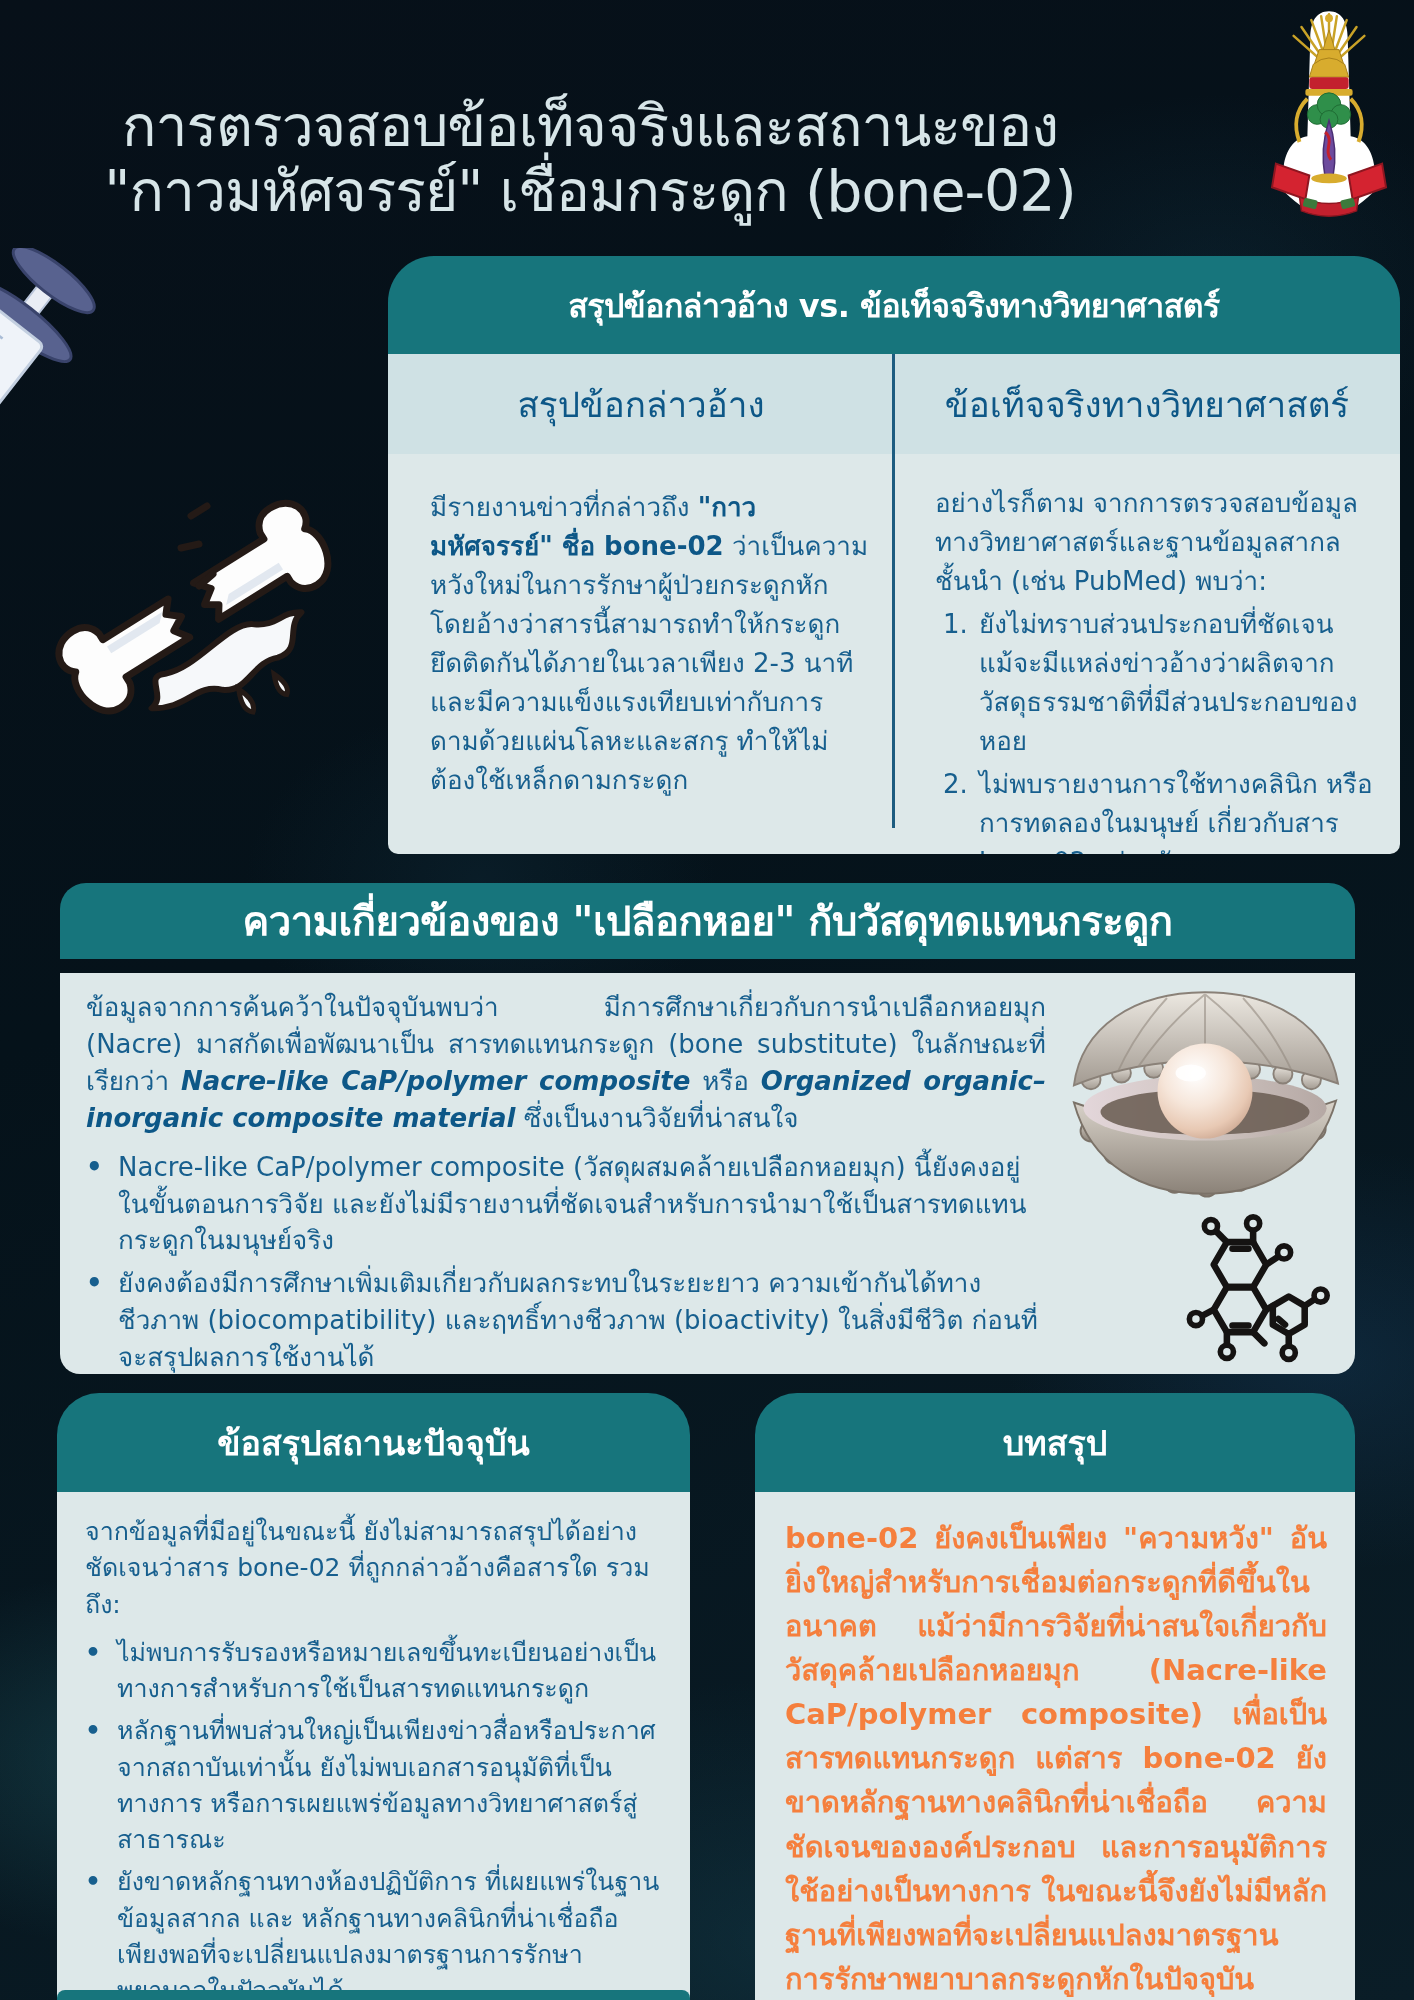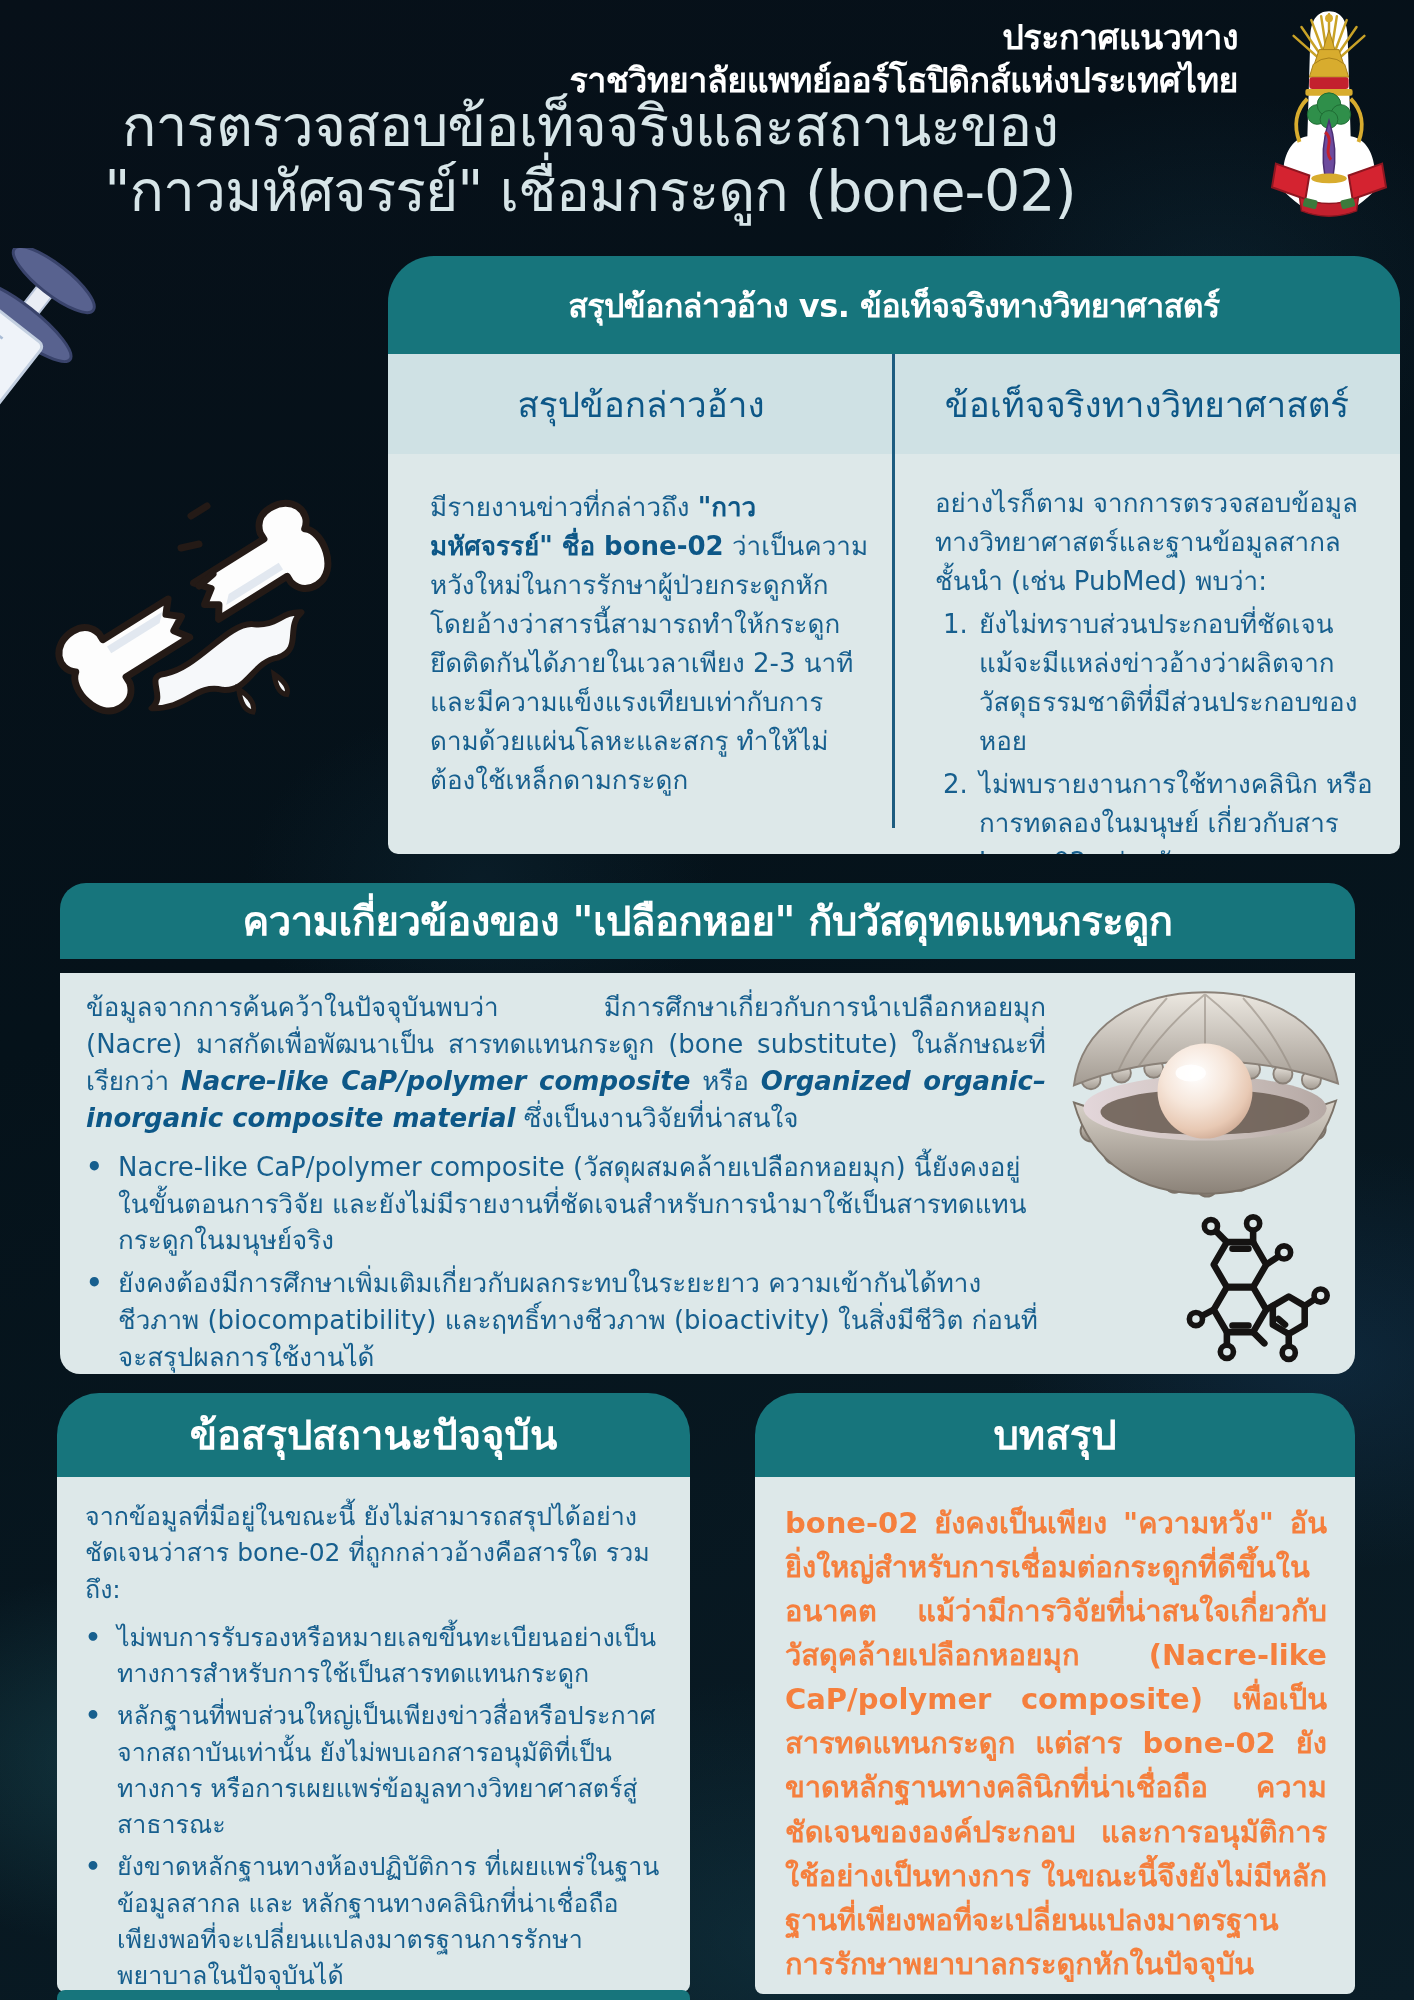--- a/index.html
+++ b/index.html
@@ -48,40 +48,36 @@
   .shell-para{text-align:justify;}
   .em-blue{font-weight:800;font-style:italic;color:#0d5787;}
   ul.dots{list-style:none;margin:12px 0 0 0;padding:0;}
   ul.dots li{display:flex;gap:14px;margin-top:6px;}
   ul.dots .dot{flex:none;width:18px;color:#175f8e;font-weight:800;}
   .oyster{position:absolute;left:1000px;top:6px;width:290px;height:228px;}
   .molecule{position:absolute;left:1120px;top:240px;width:150px;height:152px;}
 
   
   .status{position:absolute;left:57px;top:1393px;width:633px;height:590px;}
-  .box-head{height:84px;border-radius:42px 42px 0 0;font-size:40px;}
+  .box-head{height:99px;border-radius:42px 42px 0 0;font-size:34px;}
   .status-panel{height:493px;background:#dde8e9;border-radius:0 0 8px 8px;
     padding:22px 24px 0 28px;color:#175f8e;font-size:25px;line-height:1.45;overflow:hidden;}
   .concl{position:absolute;left:755px;top:1393px;width:600px;height:590px;}
   .concl-panel{height:493px;background:#dde8e9;border-radius:0 0 8px 8px;
     padding:24px 28px 0 30px;overflow:hidden;}
   .concl-body{color:#f57f3d;font-weight:800;font-size:29px;line-height:1.52;text-align:justify;}
   .teal-strip{position:absolute;left:57px;top:1990px;width:633px;height:10px;
     background:#17757c;border-radius:8px 8px 0 0;}
   .illus{position:absolute;left:-15px;top:248px;width:380px;height:480px;}
 </style>
 </head>
 <body>
 
 <div class="poster">
 
-  <div class="kicker">
-    <div>ประกาศแนวทาง</div>
-    <div>ราชวิทยาลัยแพทย์ออร์โธปิดิกส์แห่งประเทศไทย</div>
-  </div>
 
   <svg class="logo" viewBox="0 0 120 215">
     <path d="M60,3 C47,3 41,14 41,30 L38,130 C24,132 16,145 14,160 L14,186 C30,202 44,210 60,210 C76,210 90,202 106,186 L106,160 C104,145 96,132 82,130 L79,30 C79,14 73,3 60,3 Z" fill="#ffffff"></path>
     <g stroke="#c9a227" stroke-width="2.5" stroke-linecap="round">
       <line x1="60" y1="60" x2="24" y2="28"></line>
         <line x1="60" y1="60" x2="32" y2="19"></line>
       <line x1="60" y1="60" x2="42" y2="12"></line>
         <line x1="60" y1="60" x2="52" y2="8"></line>
       <line x1="60" y1="60" x2="60" y2="6"></line>
         <line x1="60" y1="60" x2="68" y2="8"></line>

